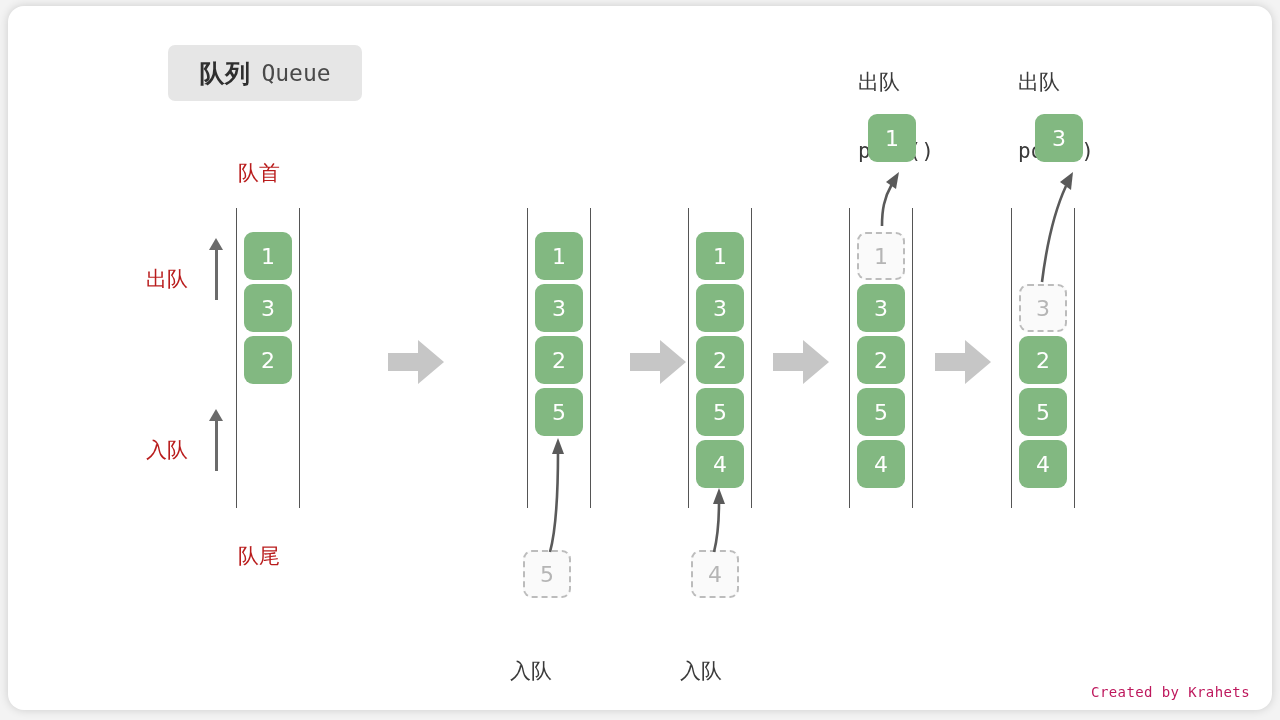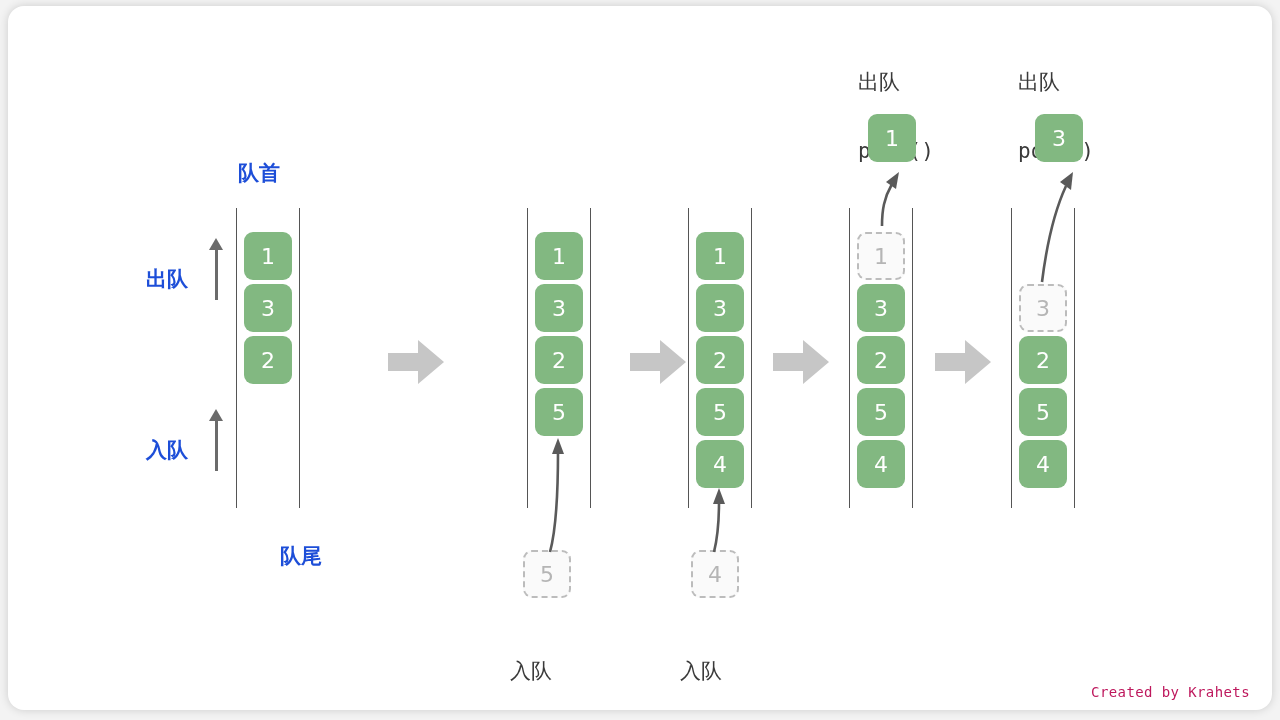--- a/index.html
+++ b/index.html
@@ -60,22 +60,22 @@
   }
 
   
   .lbl {
     position: absolute;
     color: #2e2e2e;
     white-space: pre;
   }
   .lbl-cn-bold {
     font-size: 21px;
-    font-weight: bold;
-    color: #1d4ed8;
+    font-weight: normal;
+    color: #b91c1c;
   }
   .op-cn {
     font-size: 21px;
     color: #3a3a3a;
   }
   .op-code {
     font-family: "DejaVu Sans Mono", monospace;
     font-size: 21px;
     color: #3a3a3a;
   }
@@ -165,41 +165,45 @@
     color: #be185d;
     letter-spacing: 0.4px;
   }
 </style>
 </head>
 <body>
 
 <div id="stage">
   <div class="card-frame"></div>
 
+  <div class="title-badge">
+    <span class="title-cn">队列</span>
+    <span class="title-en">Queue</span>
+  </div>
 
   <div class="lbl" style="left:858px; top:32px;">
     <div class="op-cn">出队</div>
     <div class="op-code" style="margin-top:7px;">poll()</div>
   </div>
   <div class="lbl" style="left:1018px; top:32px;">
     <div class="op-cn">出队</div>
     <div class="op-code" style="margin-top:7px;">poll()</div>
   </div>
 
   <div class="lbl" style="left:510px; top:621px;">
     <div class="op-cn">入队</div>
     
   </div>
   <div class="lbl" style="left:680px; top:621px;">
     <div class="op-cn">入队</div>
     
   </div>
 
   <div class="lbl lbl-cn-bold" style="left:238px; top:159px;">队首</div>
-  <div class="lbl lbl-cn-bold" style="left:238px; top:542px;margin-left:42px;">队尾</div>
+  <div class="lbl lbl-cn-bold" style="left:238px; top:542px;">队尾</div>
 
   <div class="lbl lbl-cn-bold" style="left:146px; top:265px;">出队</div>
   <div class="dir-arrow" style="left:209px; top:238px;">
     <div class="head"></div>
       <div class="shaft"></div>
   </div>
 
   <div class="lbl lbl-cn-bold" style="left:146px; top:436px;">入队</div>
   <div class="dir-arrow" style="left:209px; top:409px;">
     <div class="head"></div>

